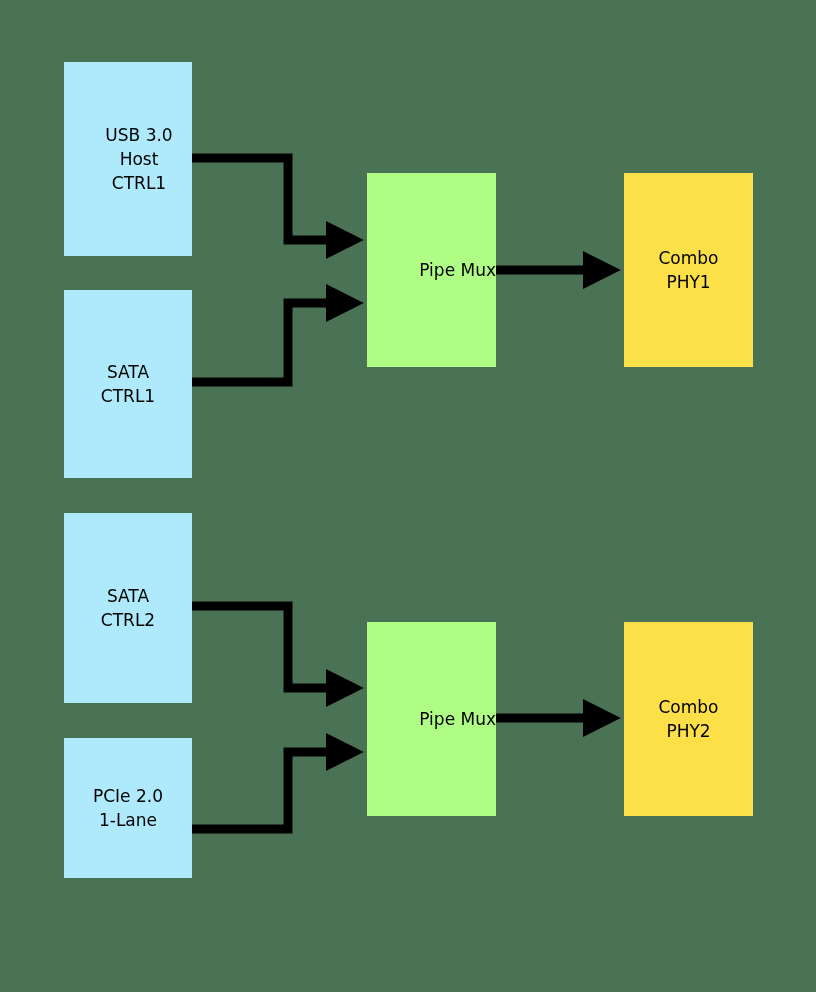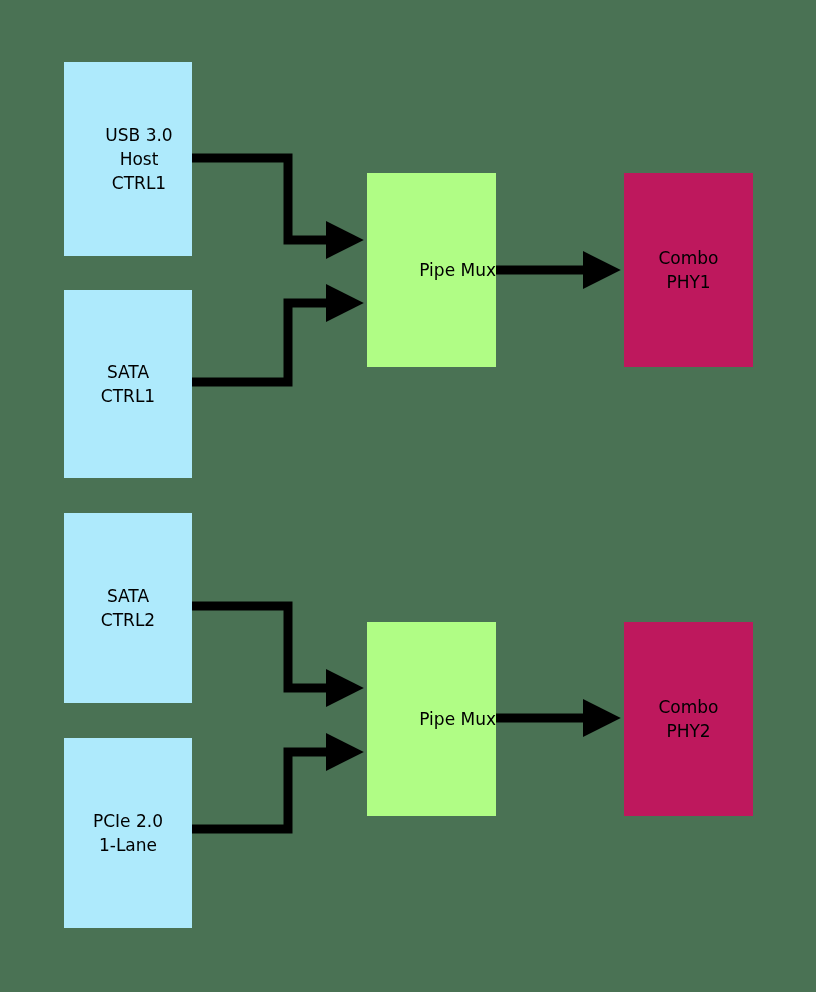--- a/index.html
+++ b/index.html
@@ -22,21 +22,21 @@
     justify-content: center;
     text-align: center;
     color: #000000;
     font-size: 17px;
     line-height: 1.42;
     white-space: pre-line;
     box-sizing: border-box;
   }
   .node-ctrl   { background: #aeeafc; }
   .node-mux    { background: #b0fd85; justify-content: flex-end; }
-  .node-phy    { background: #be185d; }
+  .node-phy    { background: #fde047; }
   #wires {
     position: absolute;
     left: 0;
     top: 0;
     width: 816px;
     height: 992px;
     pointer-events: none;
   }
   .wire {
     fill: none;
@@ -89,21 +89,21 @@
   <div class="node node-phy" style="left:624px; top:173px; width:129px; height:194px;">
     <span>Combo
 PHY1</span>
   </div>
 
   <div class="node node-ctrl" style="left:64px; top:513px; width:128px; height:190px;">
     <span>SATA
 CTRL2</span>
   </div>
 
-  <div class="node node-ctrl" style="left:64px; top:738px; width:128px; height:190px;">
+  <div class="node node-ctrl" style="left:64px; top:738px; width:128px; height:140px;">
     <span>PCIe 2.0
 1-Lane</span>
   </div>
 
   <div class="node node-mux" style="left:367px; top:622px; width:129px; height:194px;">
     <span>Pipe Mux</span>
   </div>
 
   <div class="node node-phy" style="left:624px; top:622px; width:129px; height:194px;">
     <span>Combo

